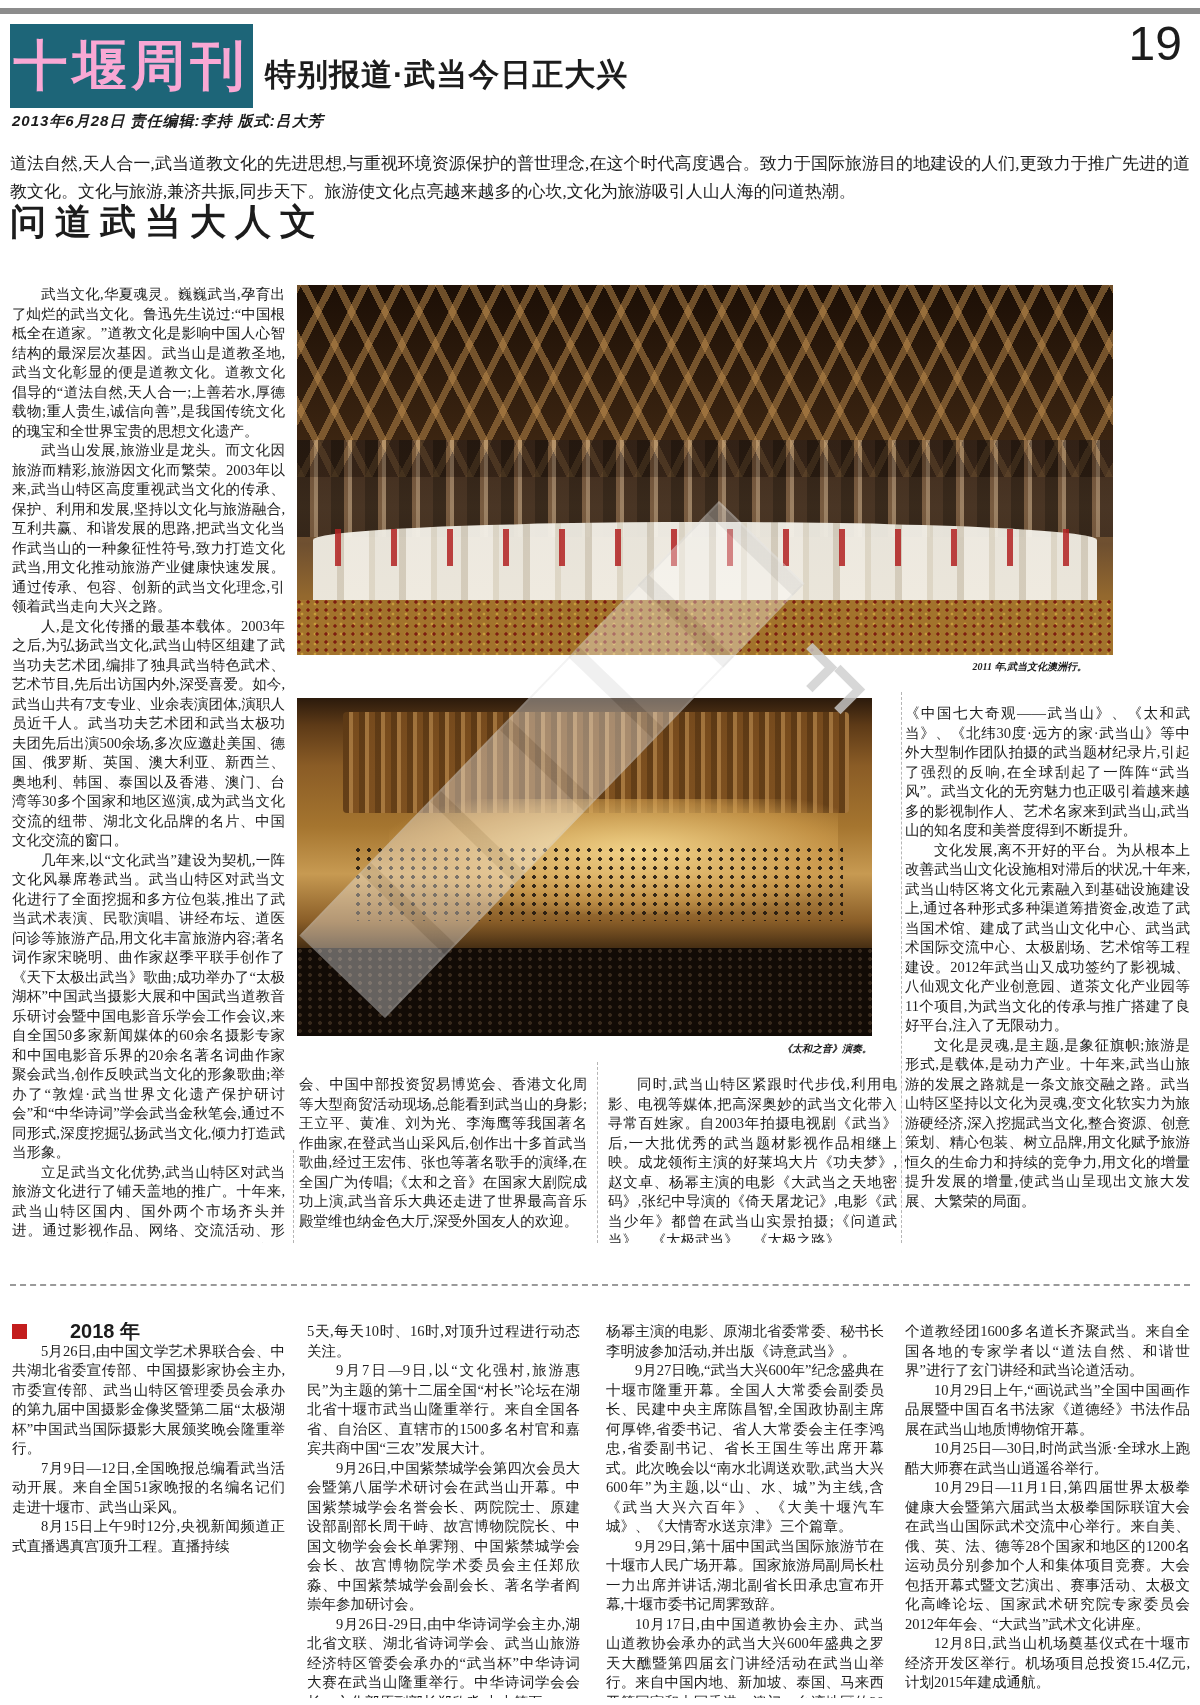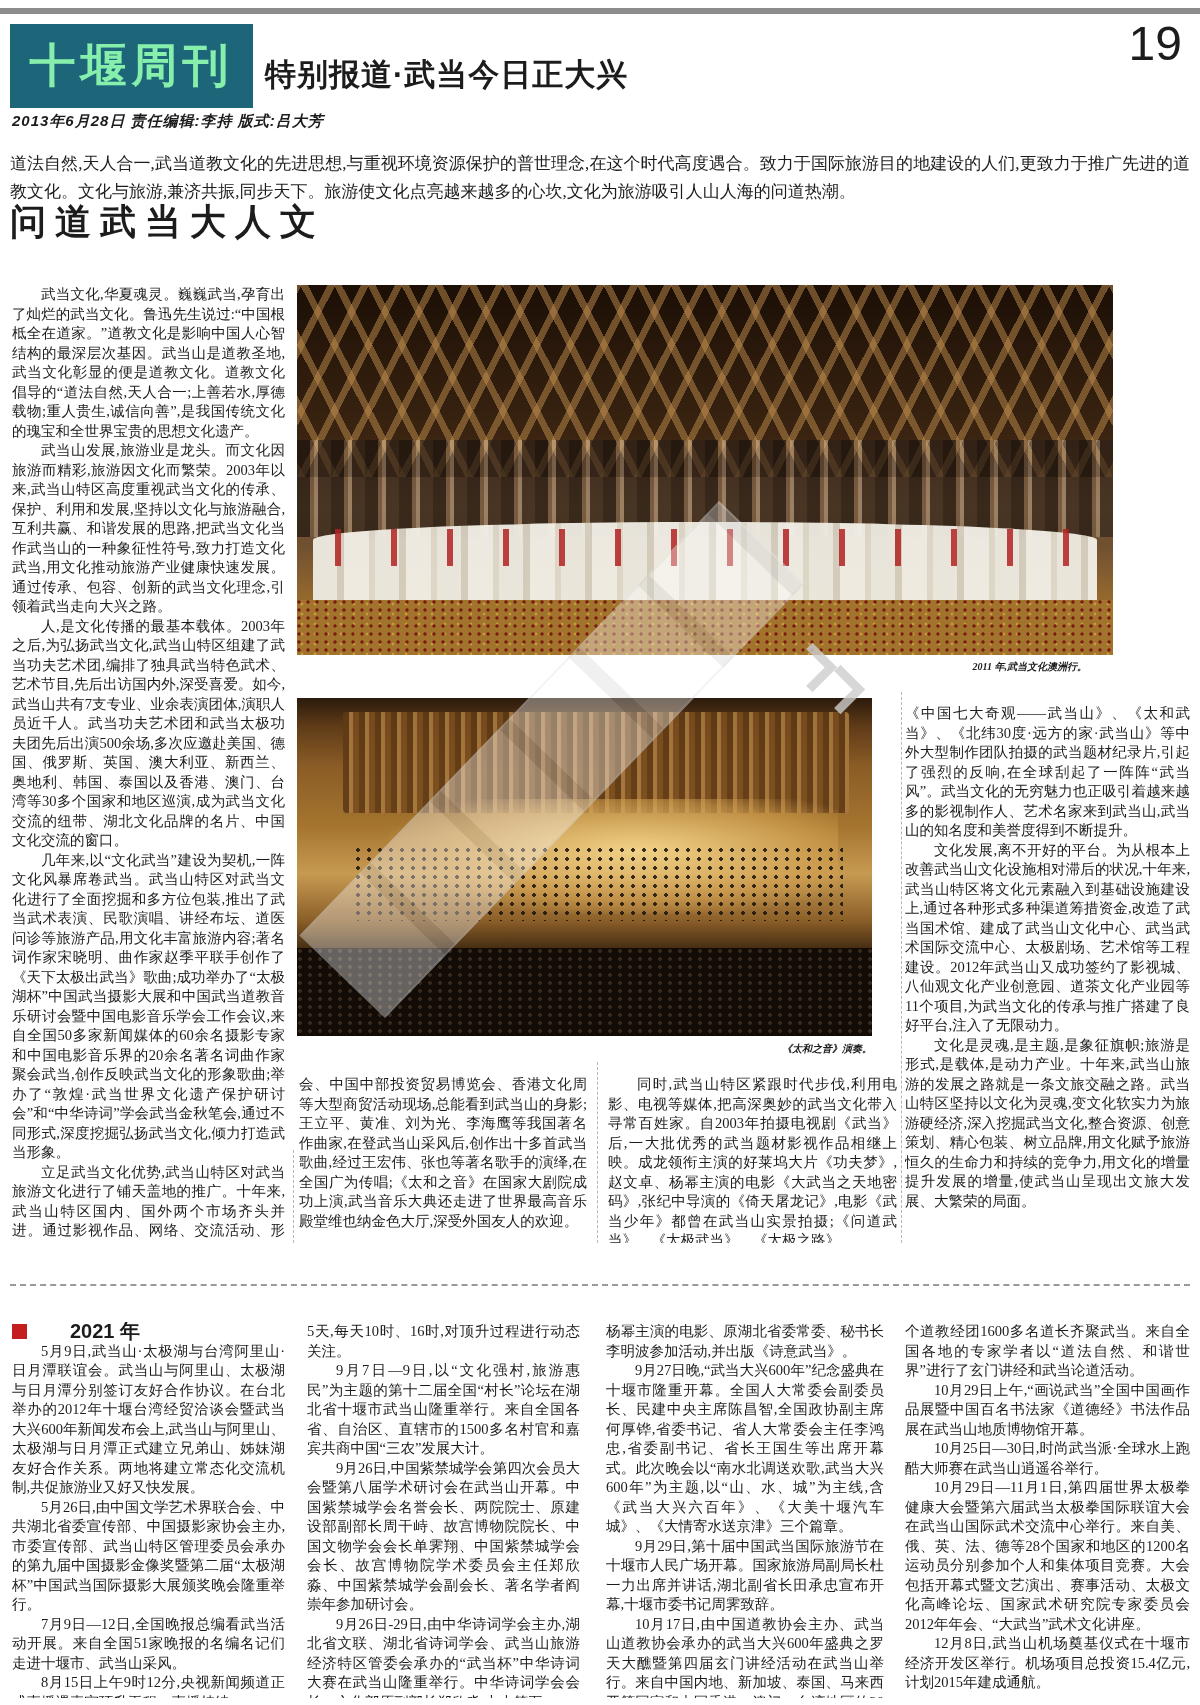--- a/index.html
+++ b/index.html
@@ -3,21 +3,21 @@
 <meta charset="utf-8">
 <style>
   html,body{margin:0;padding:0;background:#e8e8e8;}
   .page{position:relative;width:1200px;height:1705px;margin:0 auto;background:#ffffff;
         font-family:"Liberation Serif", serif;color:#1c1c1c;overflow:hidden;}
   .abs{position:absolute;}
   
   .top-rule{left:0;top:8px;width:1200px;height:6px;background:#8c8c8c;}
   .logo-box{left:10px;top:24px;width:243px;height:84px;background:#1d6578;
             display:flex;align-items:center;justify-content:center;}
-  .logo-text{color:#86efac;font-size:46px;font-weight:bold;letter-spacing:5px;
+  .logo-text{color:#f9a8d4;font-size:54px;font-weight:bold;letter-spacing:5px;
              font-family:"Liberation Sans",sans-serif;}
   .section-title{left:265px;top:54px;font-size:31px;font-weight:bold;letter-spacing:1px;
                  font-family:"Liberation Sans",sans-serif;}
   .page-number{right:18px;top:16px;font-size:48px;font-family:"Liberation Sans",sans-serif;}
   .date-line{left:12px;top:112px;font-size:15px;font-weight:bold;font-style:italic;
              font-family:"Liberation Sans",sans-serif;letter-spacing:1px;}
   
   .lede{left:10px;top:150px;width:1180px;font-size:17px;line-height:28px;text-align:justify;}
   .headline{left:10px;top:198px;font-size:36px;font-weight:900;letter-spacing:9px;
             font-family:"Liberation Serif",serif;}
@@ -152,23 +152,22 @@
   <div class="abs vdash vd-cd"></div>
   <div class="abs hdash"></div>
 
   <div class="abs watermark-band"></div>
   <div class="abs chevron chev1"></div>
   <div class="abs chevron chev2"></div>
 
   <div class="abs tl-col tl-1">
     <p class="tl-heading">
       <span class="red-square"></span>
-      <span>2021 年</span>
+      <span>2018 年</span>
     </p>
-    <p>5月9日,武当山·太极湖与台湾阿里山·日月潭联谊会。武当山与阿里山、太极湖与日月潭分别签订友好合作协议。在台北举办的2012年十堰台湾经贸洽谈会暨武当大兴600年新闻发布会上,武当山与阿里山、太极湖与日月潭正式建立兄弟山、姊妹湖友好合作关系。两地将建立常态化交流机制,共促旅游业又好又快发展。</p>
     <p>5月26日,由中国文学艺术界联合会、中共湖北省委宣传部、中国摄影家协会主办,市委宣传部、武当山特区管理委员会承办的第九届中国摄影金像奖暨第二届“太极湖杯”中国武当国际摄影大展颁奖晚会隆重举行。</p>
     <p>7月9日—12日,全国晚报总编看武当活动开展。来自全国51家晚报的名编名记们走进十堰市、武当山采风。</p>
     <p>8月15日上午9时12分,央视新闻频道正式直播遇真宫顶升工程。直播持续</p>
   </div>
   <div class="abs tl-col tl-2">
     <p class="no-indent">5天,每天10时、16时,对顶升过程进行动态关注。</p>
     <p>9月7日—9日,以“文化强村,旅游惠民”为主题的第十二届全国“村长”论坛在湖北省十堰市武当山隆重举行。来自全国各省、自治区、直辖市的1500多名村官和嘉宾共商中国“三农”发展大计。</p>
     <p>9月26日,中国紫禁城学会第四次会员大会暨第八届学术研讨会在武当山开幕。中国紫禁城学会名誉会长、两院院士、原建设部副部长周干峙、故宫博物院院长、中国文物学会会长单霁翔、中国紫禁城学会会长、故宫博物院学术委员会主任郑欣淼、中国紫禁城学会副会长、著名学者阎崇年参加研讨会。</p>
     <p>9月26日-29日,由中华诗词学会主办,湖北省文联、湖北省诗词学会、武当山旅游经济特区管委会承办的“武当杯”中华诗词大赛在武当山隆重举行。中华诗词学会会长、文化部原副部长郑欣淼,中央第五</p>
   </div>

